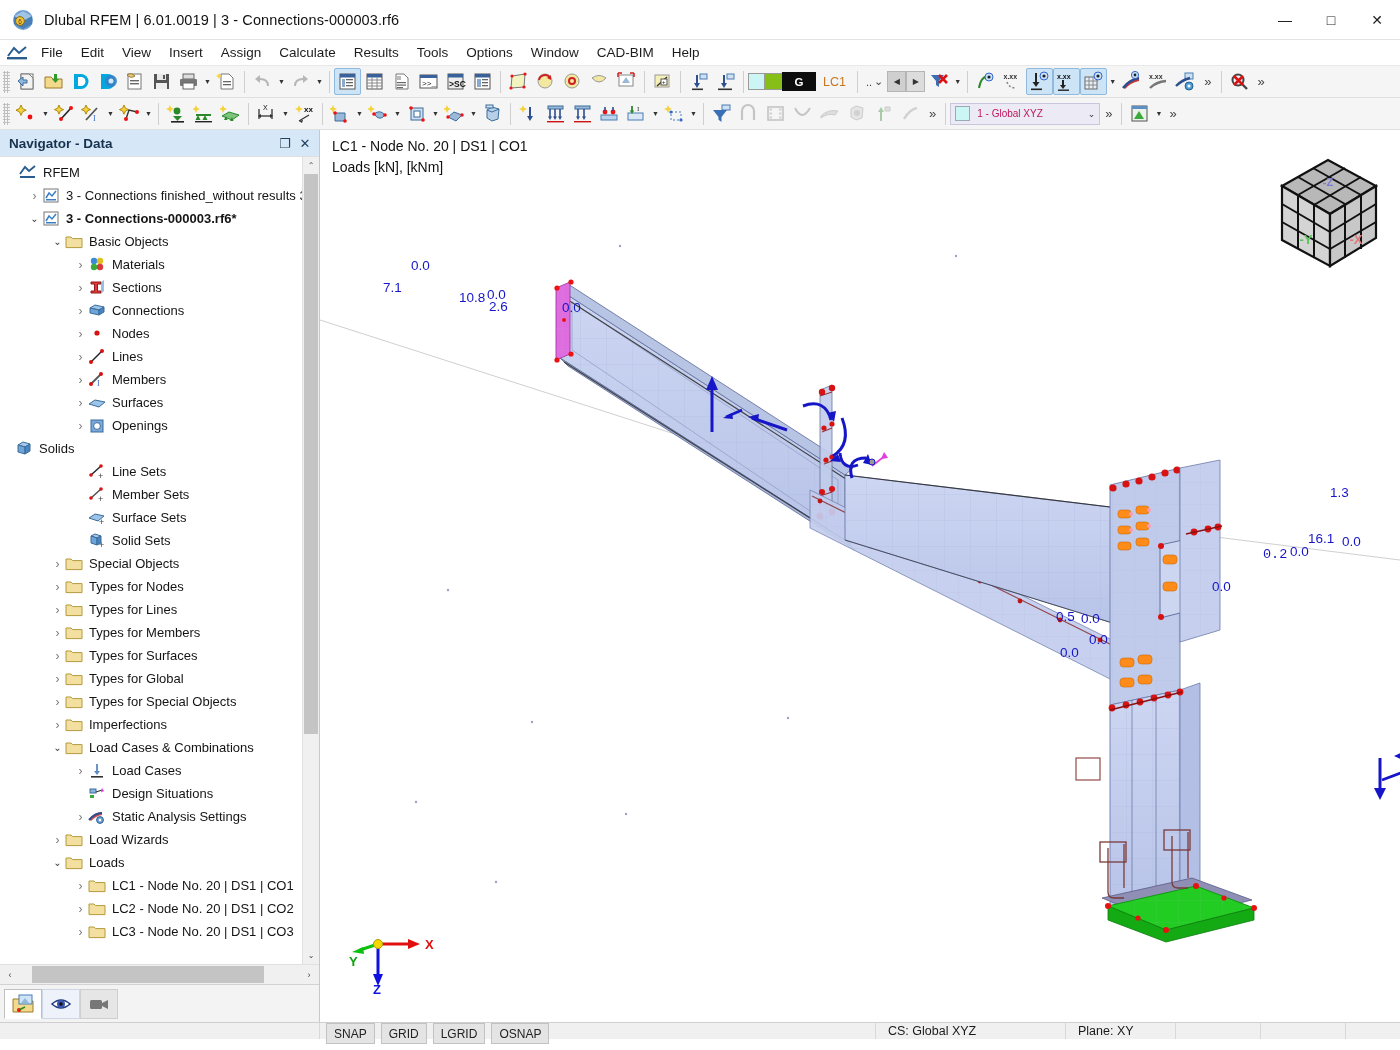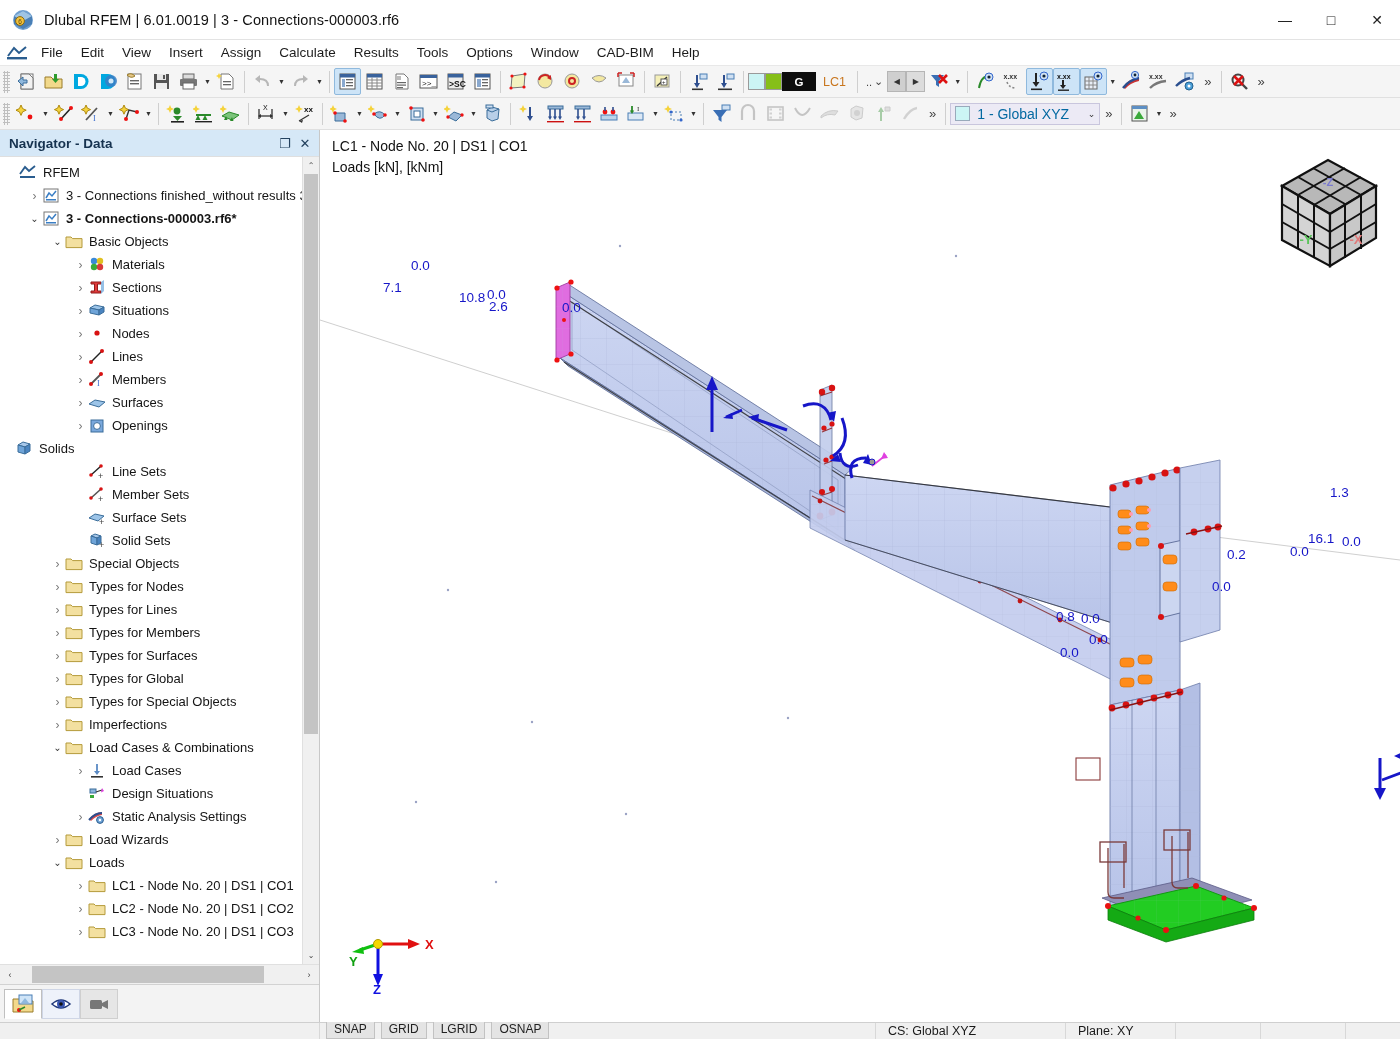--- a/index.html
+++ b/index.html
@@ -64,21 +64,21 @@
              padding:0 4px; flex:none; }
   .navbtn { width:19px; height:21px; background:#dcdcdc; border:1px solid #b5b5b5;
             display:flex; align-items:center; justify-content:center; font-size:8px;
             color:#333; flex:none; }
   .navbtn.lt { background:#cfcfcf; }
 
   
   .cs-combo { display:flex; align-items:center; height:22px; background:#eceaf5;
      border:1px solid #c9c6dd; padding:0 4px; gap:7px; flex:none; min-width:150px; }
   .cs-combo .sw { width:15px; height:15px; background:#ccf5f5; border:1px solid #9ab; }
-  .cs-combo .txt { font-size:14px; color:#0369a1; }
+  .cs-combo .txt { font-size:10px; color:#be185d; }
   .cs-combo .cv { margin-left:auto; font-size:9px; color:#333; }
 
   
   #main { display:flex; height:calc(1050px - 40px - 26px - 32px - 32px - 28px); }
 
   
   #navigator { width:320px; flex:none; display:flex; flex-direction:column;
      border-right:1px solid #c8c8c8; background:#fff; }
   #nav-header { height:26px; background:#d6e8f7; display:flex; align-items:center;
      padding:0 4px 0 9px; flex:none; }
@@ -123,21 +123,21 @@
   #viewport { flex:1; position:relative; background:#ffffff; overflow:hidden; }
   #vp-label { position:absolute; left:12px; top:6px; font-size:14px; color:#111; line-height:21px; }
   #vp-label div { white-space:nowrap; }
 
   .lv { position:absolute; color:#1616c8; font-size:13.5px; font-weight:500; white-space:nowrap; }
 
   #axis-gizmo { position:absolute; left:28px; bottom:28px; width:86px; height:70px; }
 
   
   #statusbar { height:17px; background:#f0f0f0; border-top:1px solid #cfcfcf;
-     display:flex; align-items:flex-end; font-size:12.5px; color:#1a1a1a; }
+     display:flex; align-items:flex-start; font-size:12.5px; color:#1a1a1a; }
   #sb-left { width:320px; flex:none; border-right:1px solid #d8d8d8; height:100%; }
   .sb-tog { height:21px; padding:0 7px; margin-left:6px; display:flex; align-items:center;
      background:#e4e4e4; border:1px solid #c2c2c2; font-size:12px; color:#222; }
   .sb-cell { height:100%; display:flex; align-items:center; padding:0 12px;
      border-left:1px solid #d8d8d8; white-space:nowrap; }
   .sb-grow { flex:1; }
 </style>
 </head>
 <body>
 
@@ -803,21 +803,21 @@
               </svg></span>
             <span class="tlabel">Sections</span>
           </div>
           <div class="row" style="padding-left: 73px;">
             <div class="arrow" style="font-size: 12px;">›</div>
             <span class="ticon"><svg viewBox="0 0 18 17" width="18" height="17">
                 <path d="M2 6 l5-3 9 2 -5 3z" fill="#9cc4e8" stroke="#3a6d9a"></path>
                 <path d="M2 6 v5 l9 2 v-5z" fill="#6fa4d8" stroke="#3a6d9a"></path>
                 <path d="M11 8 l5-3 v5 l-5 3z" fill="#4a84c0" stroke="#3a6d9a"></path>
               </svg></span>
-            <span class="tlabel">Situations</span>
+            <span class="tlabel">Connections</span>
           </div>
           <div class="row" style="padding-left: 73px;">
             <div class="arrow" style="font-size: 12px;">›</div>
             <span class="ticon"><svg viewBox="0 0 18 17" width="18" height="17">
                 <circle cx="9" cy="8" r="2.6" fill="#d81212"></circle>
               </svg></span>
             <span class="tlabel">Nodes</span>
           </div>
           <div class="row" style="padding-left: 73px;">
             <div class="arrow" style="font-size: 12px;">›</div>
@@ -1331,23 +1331,23 @@
         <div class="lv" style="left: 63px; top: 150px;">7.1</div>
         <div class="lv" style="left: 91px; top: 128px;">0.0</div>
         <div class="lv" style="left: 139px; top: 160px;">10.8</div>
         <div class="lv" style="left: 167px; top: 157px;">0.0</div>
         <div class="lv" style="left: 169px; top: 169px;">2.6</div>
         <div class="lv" style="left: 242px; top: 170px;">0.0</div>
         <div class="lv" style="left: 1010px; top: 355px;">1.3</div>
         <div class="lv" style="left: 988px; top: 401px;">16.1</div>
         <div class="lv" style="left: 1022px; top: 404px;">0.0</div>
         <div class="lv" style="left: 970px; top: 414px;">0.0</div>
-        <div class="lv" style="left: 907px; top: 417px;">0.2</div>
+        <div class="lv" style="left: 943px; top: 417px; font-family: Liberation Mono, monospace;">0.2</div>
         <div class="lv" style="left: 892px; top: 449px;">0.0</div>
-        <div class="lv" style="left: 736px; top: 479px;">0.8</div>
+        <div class="lv" style="left: 736px; top: 479px;">0.5</div>
         <div class="lv" style="left: 761px; top: 481px;">0.0</div>
         <div class="lv" style="left: 769px; top: 502px;">0.0</div>
         <div class="lv" style="left: 740px; top: 515px;">0.0</div>
       </div>
 
     <div style="position:absolute;right:8px;top:14px;width:128px;height:132px;">
       <svg width="128" height="132" viewBox="0 0 128 132">
 
         <path d="M18 42 L64 16 L112 42 L66 70 Z" fill="#b8b8b8" stroke="#111" stroke-width="2.2"></path>
         <g stroke="#111" stroke-width="2" fill="none">

